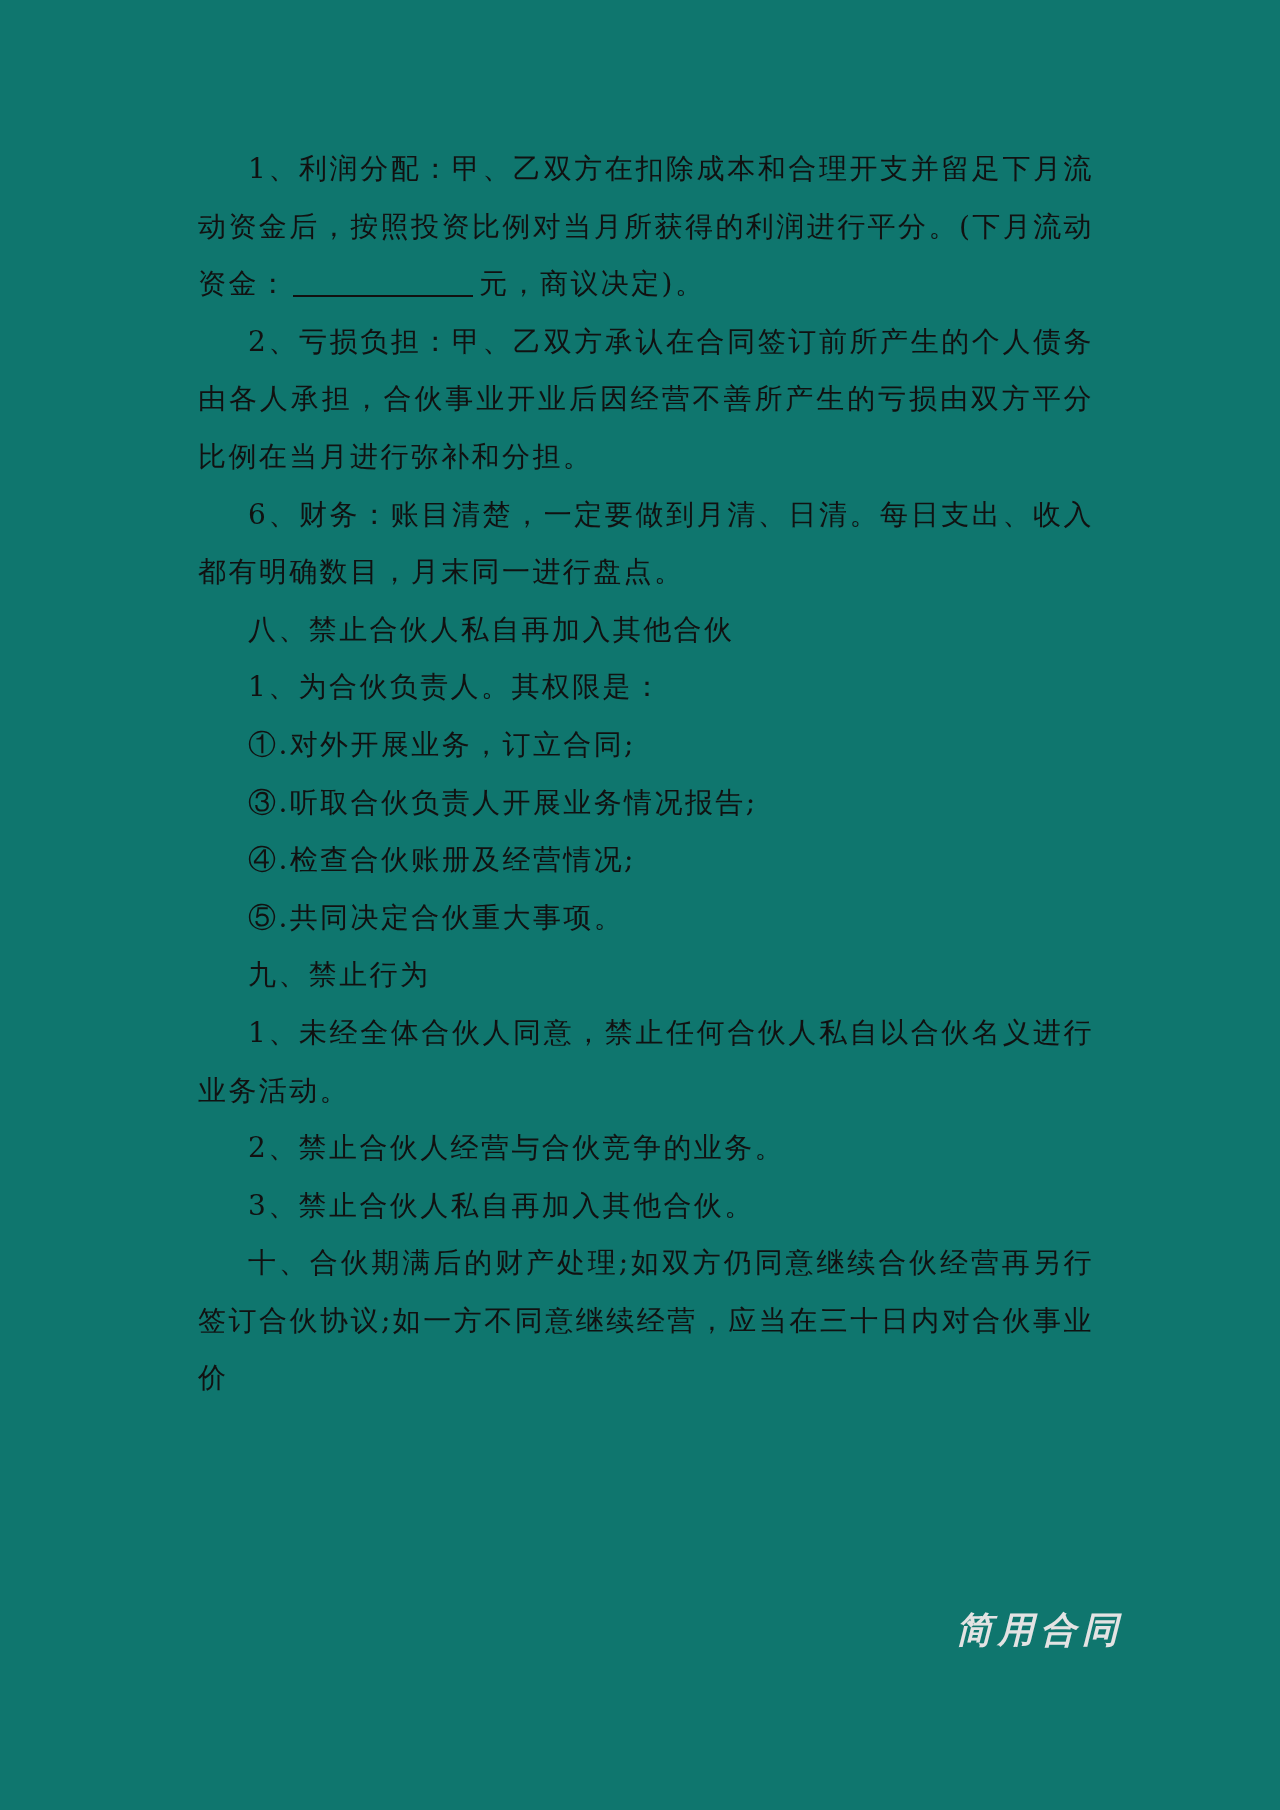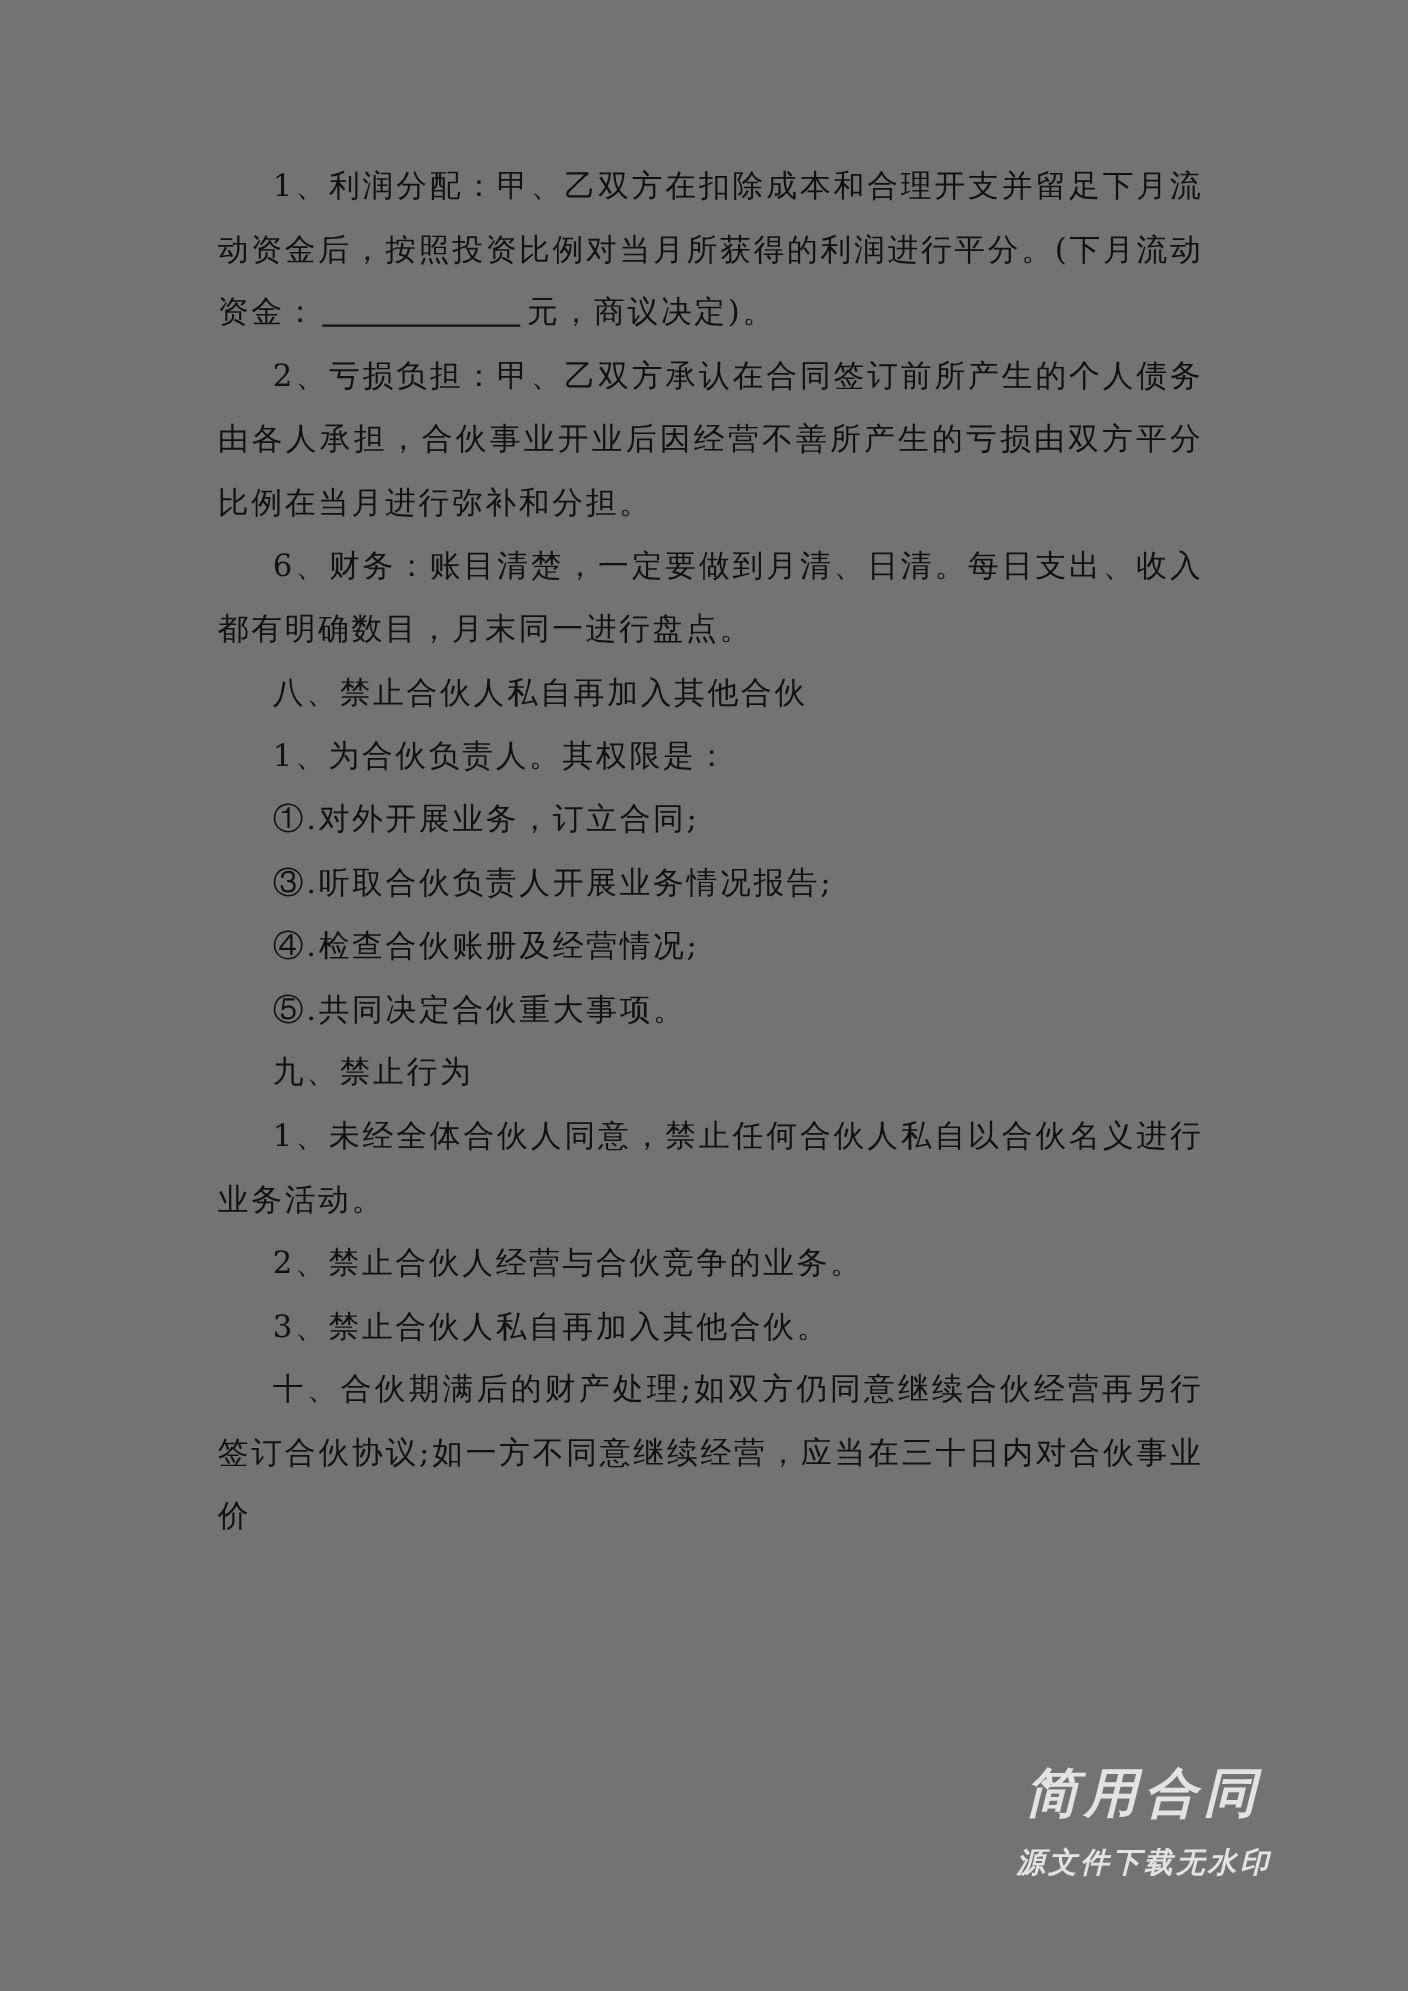--- a/index.html
+++ b/index.html
@@ -1,37 +1,37 @@
 <!DOCTYPE html>
 <html><head>
   <meta charset="utf-8">
   <style>
     html, body { margin: 0; padding: 0; background: #ffffff; }
     body { width: 1280px; height: 1810px; position: relative; overflow: hidden; }
     .page {
-      position: absolute; left: 0; top: 0; width: 1280px; height: 1810px; background: #737373;
+      position: absolute; left: 0; top: 0; width: 1280px; height: 1810px; background: #0f766e;
     }
     .content {
       position: absolute; left: 198px; top: 140px; width: 896px;
       font-family: "DejaVu Serif", "Liberation Serif", serif;
       font-size: 28px; line-height: 57.6px; color: #111;
       letter-spacing: 2.4px;
     }
     .p { margin: 0; text-align: justify; text-justify: inter-ideograph; }
     .indent { text-indent: 50px; }
     .blank {
       display: inline-block; width: 180px; height: 28px;
       border-bottom: 2px solid #111; vertical-align: -4px; margin: 0 6px 0 4px;
     }
     .watermark {
       position: absolute; left: 880px; top: 1600px; width: 320px;
       color: #e3e3e3; font-family: "DejaVu Sans", "Liberation Sans", sans-serif;
       font-weight: bold; font-style: italic; text-align: center; pointer-events: none;
     }
-    .wm-main { font-size: 48px; letter-spacing: 6px; line-height: 60px; }
+    .wm-main { font-size: 36px; letter-spacing: 6px; line-height: 60px; }
     .wm-sub { font-size: 26px; letter-spacing: 3px; line-height: 40px; margin-top: 14px; }
   </style>
 </head>
 <body>
 
 <div class="page">
   <div class="content">
 
     <p class="p indent"><span>1、利润分配：甲、乙双方在扣除成本和合理开支并留足下月流动资金后，按照投资比例对当月所获得的利润进行平分。(下月流动资金：</span><span class="blank"></span><span>元，商议决定)。</span></p>
 
@@ -52,15 +52,14 @@
 
     <p class="p indent">1、未经全体合伙人同意，禁止任何合伙人私自以合伙名义进行业务活动。</p>
     <p class="p indent">2、禁止合伙人经营与合伙竞争的业务。</p>
     <p class="p indent">3、禁止合伙人私自再加入其他合伙。</p>
 
     <p class="p indent">十、合伙期满后的财产处理;如双方仍同意继续合伙经营再另行签订合伙协议;如一方不同意继续经营，应当在三十日内对合伙事业价</p>
   </div>
 
   <div class="watermark">
     <div class="wm-main">简用合同</div>
-    <div class="wm-sub">源文件下载无水印</div>
   </div>
 </div>
 
 </body></html>

